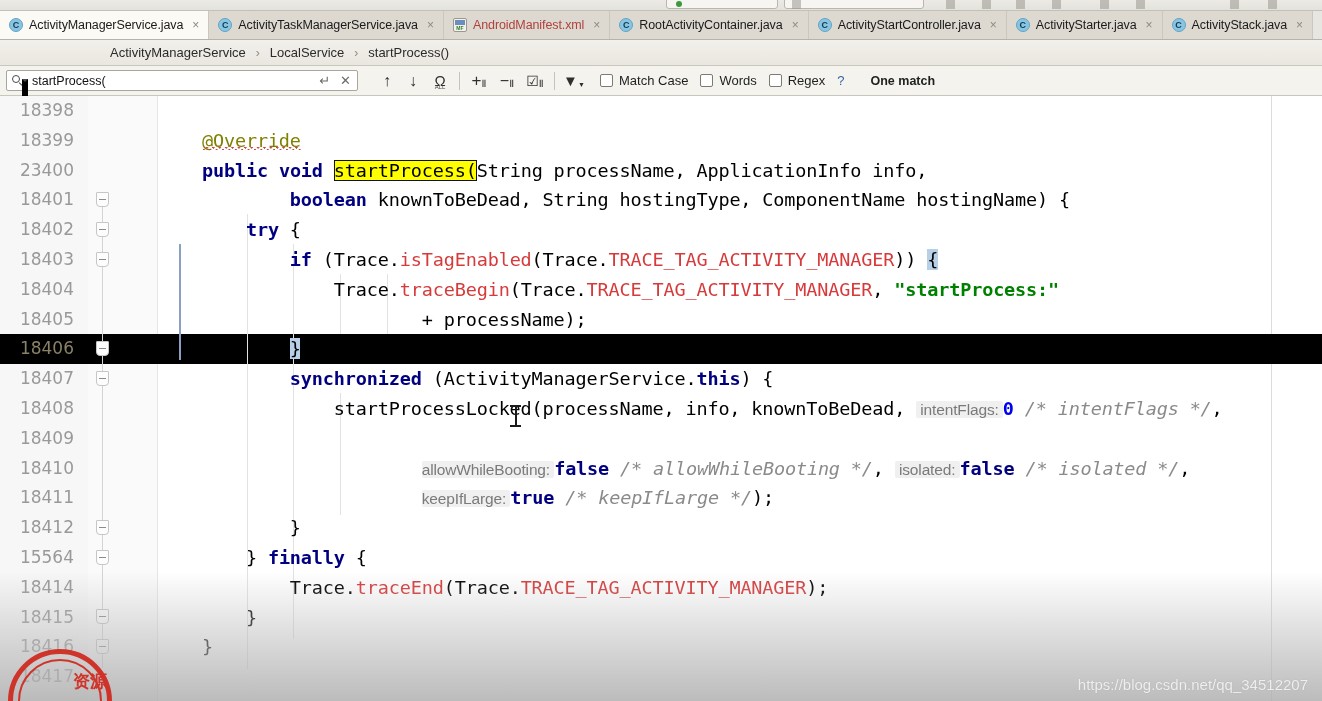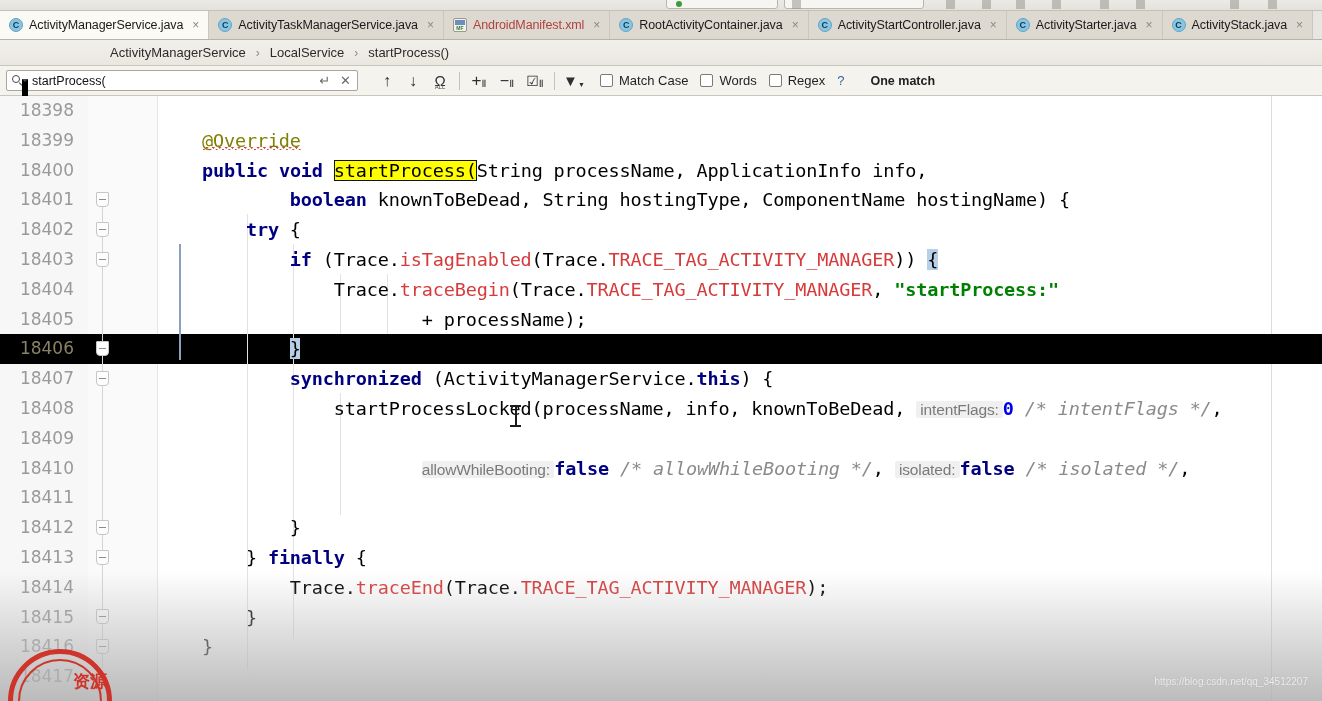--- a/index.html
+++ b/index.html
@@ -226,22 +226,22 @@
     position: absolute; top: 0; left: 1271px; width: 1px; height: 605px; background: #dcdcdc;
   }
 
   
   .bottomfade {
     position: absolute; left: 0; bottom: 0; width: 1322px; height: 130px;
     background: linear-gradient(to bottom, rgba(200,200,200,0) 0%, rgba(186,186,186,0.55) 55%, rgba(176,176,176,0.85) 100%);
     pointer-events: none; z-index: 30;
   }
   .watermark-url {
-    position: absolute; right: 14px; bottom: 14px; z-index: 35;
-    font-size: 10px; color: #efefef;
+    position: absolute; right: 14px; bottom: 8px; z-index: 35;
+    font-size: 15px; color: #efefef;
     font-family: "Liberation Sans", sans-serif;
     text-shadow: 0 0 1px rgba(120,120,120,.4);
   }
   .stamp {
     position: absolute; left: 8px; bottom: -52px; width: 104px; height: 104px;
     border: 5px solid #d0281e; border-radius: 50%;
     z-index: 36; opacity: .92;
   }
   .stamp .stamptext {
     position: absolute; left: 0; right: 0; top: 16px; text-align: right;
@@ -387,21 +387,21 @@
     <div class="marginguide"></div>
 
     <div class="rowgrid">
       <div class="lnrow" style="top:0px;">
           <span class="lnnum">18398</span>
         </div>
       <div class="lnrow" style="top:29.8px;">
           <span class="lnnum">18399</span>
         </div>
       <div class="lnrow" style="top:59.6px;">
-          <span class="lnnum">18400</span>
+          <span class="lnnum">23400</span>
         </div>
       <div class="lnrow" style="top:89.4px;">
           <span class="lnnum">18401</span>
         </div>
       <div class="lnrow" style="top:119.2px;">
           <span class="lnnum">18402</span>
         </div>
       <div class="lnrow" style="top:149px;">
           <span class="lnnum">18403</span>
         </div>
@@ -426,21 +426,21 @@
       <div class="lnrow" style="top:357.6px;">
           <span class="lnnum">18410</span>
         </div>
       <div class="lnrow" style="top:387.4px;">
           <span class="lnnum">18411</span>
         </div>
       <div class="lnrow" style="top:417.2px;">
           <span class="lnnum">18412</span>
         </div>
       <div class="lnrow" style="top:447px;">
-          <span class="lnnum">18413</span>
+          <span class="lnnum">15564</span>
         </div>
       <div class="lnrow" style="top:476.8px;">
           <span class="lnnum">18414</span>
         </div>
       <div class="lnrow" style="top:506.6px;">
           <span class="lnnum">18415</span>
         </div>
       <div class="lnrow" style="top:536.4px;">
           <span class="lnnum">18416</span>
         </div>
@@ -486,20 +486,21 @@
 
     <div class="code" style="top:238.4px;">            <span class="bracehl">}</span><span class="caret"></span></div>
 
     <div class="code" style="top:268.2px;">            <span class="kw">synchronized</span> (ActivityManagerService.<span class="kw">this</span>) {</div>
 
     <div class="code" style="top:298px;">                startProcessLocked(processName, info, knownToBeDead, <span class="hint">&nbsp;intentFlags:&nbsp;</span><span class="num">0</span> <span class="cmt">/* intentFlags */</span>,</div>
 
 
     <div class="code" style="top:357.6px;">                        <span class="hint">allowWhileBooting:&nbsp;</span><span class="kw">false</span> <span class="cmt">/* allowWhileBooting */</span>, <span class="hint">&nbsp;isolated:&nbsp;</span><span class="kw">false</span> <span class="cmt">/* isolated */</span>,</div>
 
+    <div class="code" style="top:387.4px;">                        <span class="hint">keepIfLarge:&nbsp;</span><span class="kw">true</span> <span class="cmt">/* keepIfLarge */</span>);</div>
 
     <div class="code" style="top:417.2px;">            }</div>
 
     <div class="code" style="top:447px;">        } <span class="kw">finally</span> {</div>
 
     <div class="code" style="top:476.8px;">            Trace.<span class="err">traceEnd</span>(Trace.<span class="err">TRACE_TAG_ACTIVITY_MANAGER</span>);</div>
 
     <div class="code" style="top:506.6px;">        }</div>
 
     <div class="code" style="top:536.4px;">    }</div>

